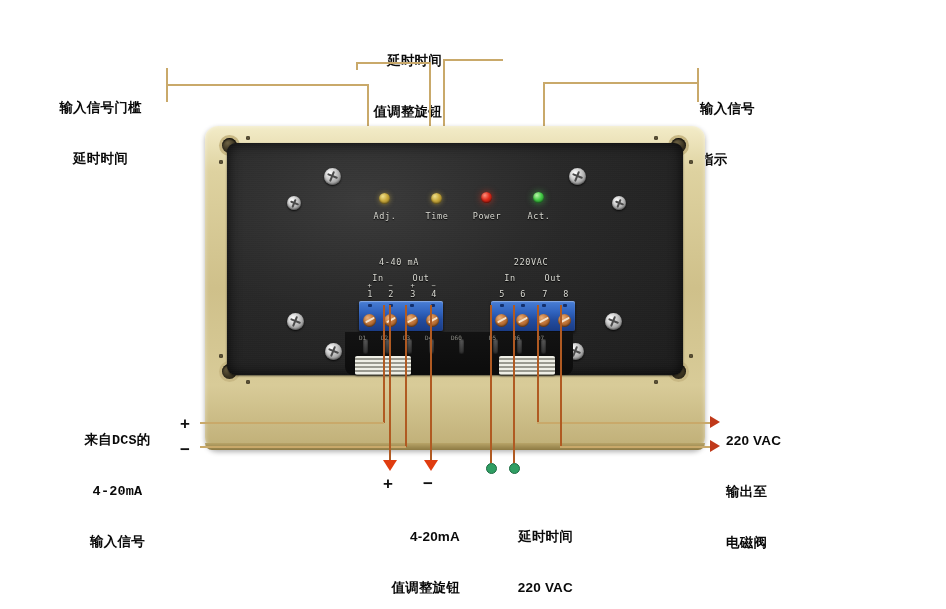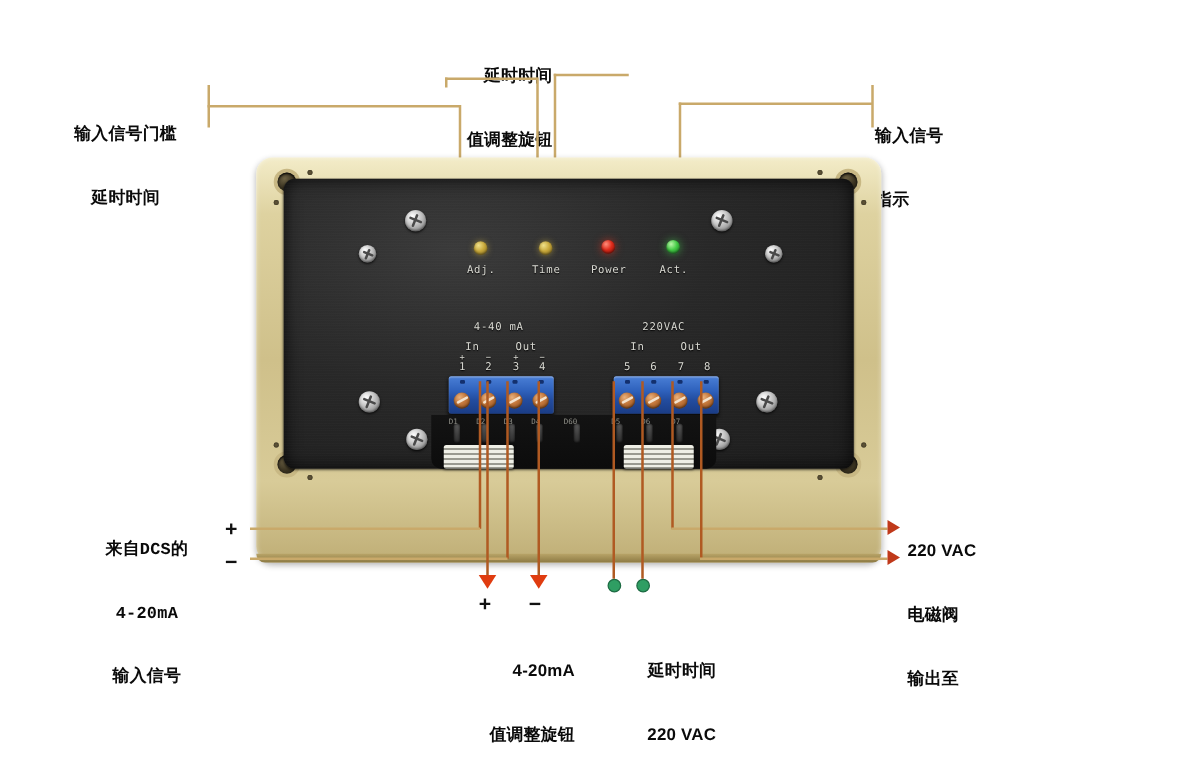--- a/index.html
+++ b/index.html
@@ -309,17 +309,17 @@
   <div class="ln lnv dark" style="left:537px;top:305px;height:118px;"></div>
   <div class="ln lnh" style="left:537px;top:422px;width:173px;"></div>
   <div class="arw-r" style="left:710px;top:416px;"></div>
 
   <div class="ln lnv dark" style="left:560px;top:305px;height:142px;"></div>
   <div class="ln lnh" style="left:560px;top:446px;width:150px;"></div>
   <div class="arw-r" style="left:710px;top:440px;"></div>
 
   <div class="cal l" style="left:726px;top:398px;width:150px;">
     <div>220 VAC</div>
+    <div>输出至</div>
     <div>电磁阀</div>
-    <div>输出至</div>
   </div>
 
 </div>
 
 </body></html>

